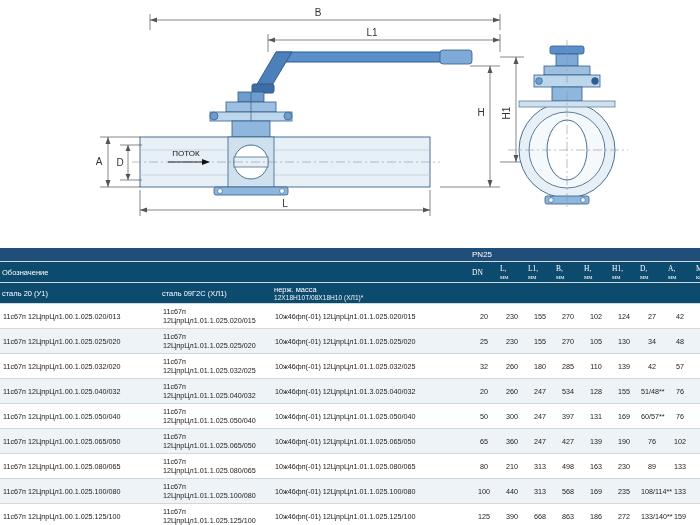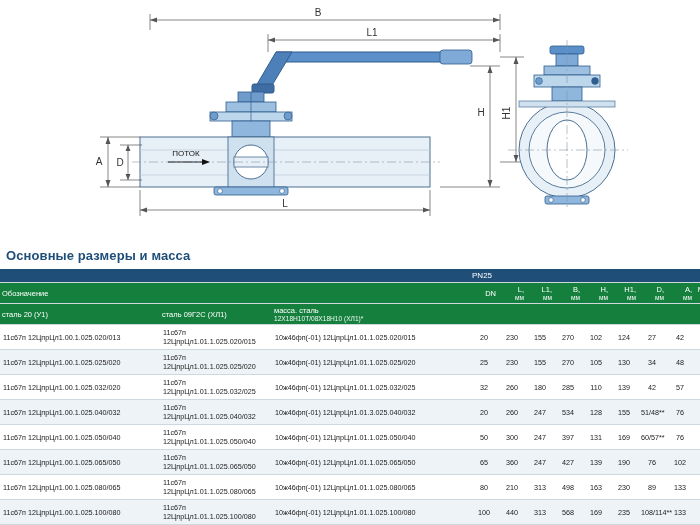--- a/index.html
+++ b/index.html
@@ -62,29 +62,30 @@
     color: #ffffff;
     font-size: 8px;
     text-align: center;
     border-bottom: none;
     padding: 3px 2px;
   }
   .pn-row td.blank {
     background: #1f4e79;
   }
   .hdr-row td {
-    background: #15803d;
+    background: #0c4a6e;
     color: #ffffff;
     font-size: 7.5px;
     border-bottom: none;
     padding: 4px 2px 2px 3px;
     vertical-align: top;
   }
   .hdr-row td.num {
-    text-align: right;
+    text-align: left;
+    font-family: Liberation Serif, serif;
   }
   .hdr-row .unit {
     display: block;
     font-size: 6.6px;
     opacity: 0.95;
   }
   tbody tr.data-row td {
     background: #ffffff;
     color: #202020;
     padding: 3px 3px;
@@ -239,21 +240,20 @@
         <circle cx="551" cy="200" r="2.3" fill="#ffffff" stroke="#2f5d8e" stroke-width="0.6"></circle>
         <circle cx="583" cy="200" r="2.3" fill="#ffffff" stroke="#2f5d8e" stroke-width="0.6"></circle>
 
         <line x1="567" y1="40" x2="567" y2="210" stroke="#8899aa" stroke-width="0.6" stroke-dasharray="9,3,2,3"></line>
         <line x1="508" y1="150" x2="628" y2="150" stroke="#8899aa" stroke-width="0.6" stroke-dasharray="9,3,2,3"></line>
       </g>
     </svg>
   </div>
 
   <div class="table-section">
-    <div class="section-title">Основные размеры и масса</div>
 
     <table class="specs">
       <colgroup>
         <col class="col-desig">
           <col class="col-steel">
           <col class="col-inox">
         <col class="col-n">
           <col class="col-n">
           <col class="col-n">
           <col class="col-n">
@@ -307,21 +307,21 @@
           </td>
           <td class="num">
             <span>Масса,</span>
             <span class="unit">кг</span>
           </td>
         </tr>
         <tr class="hdr-row">
           <td>сталь 20 (У1)</td>
           <td>сталь 09Г2С (ХЛ1)</td>
           <td>
-            <span>масса. сталь</span>
+            <span>нерж. масса</span>
             <span class="unit">12Х18Н10Т/08Х18Н10 (ХЛ1)*</span>
           </td>
           <td colspan="9"></td>
         </tr>
       </thead>
       <tbody>
         <tr class="data-row">
           <td>11с67п 12ЦпрЦл1.00.1.025.020/013</td>
           <td>11с67п 12ЦпрЦл1.01.1.025.020/015</td>
           <td>10ж46фп(-01) 12ЦпрЦл1.01.1.025.020/015</td>

